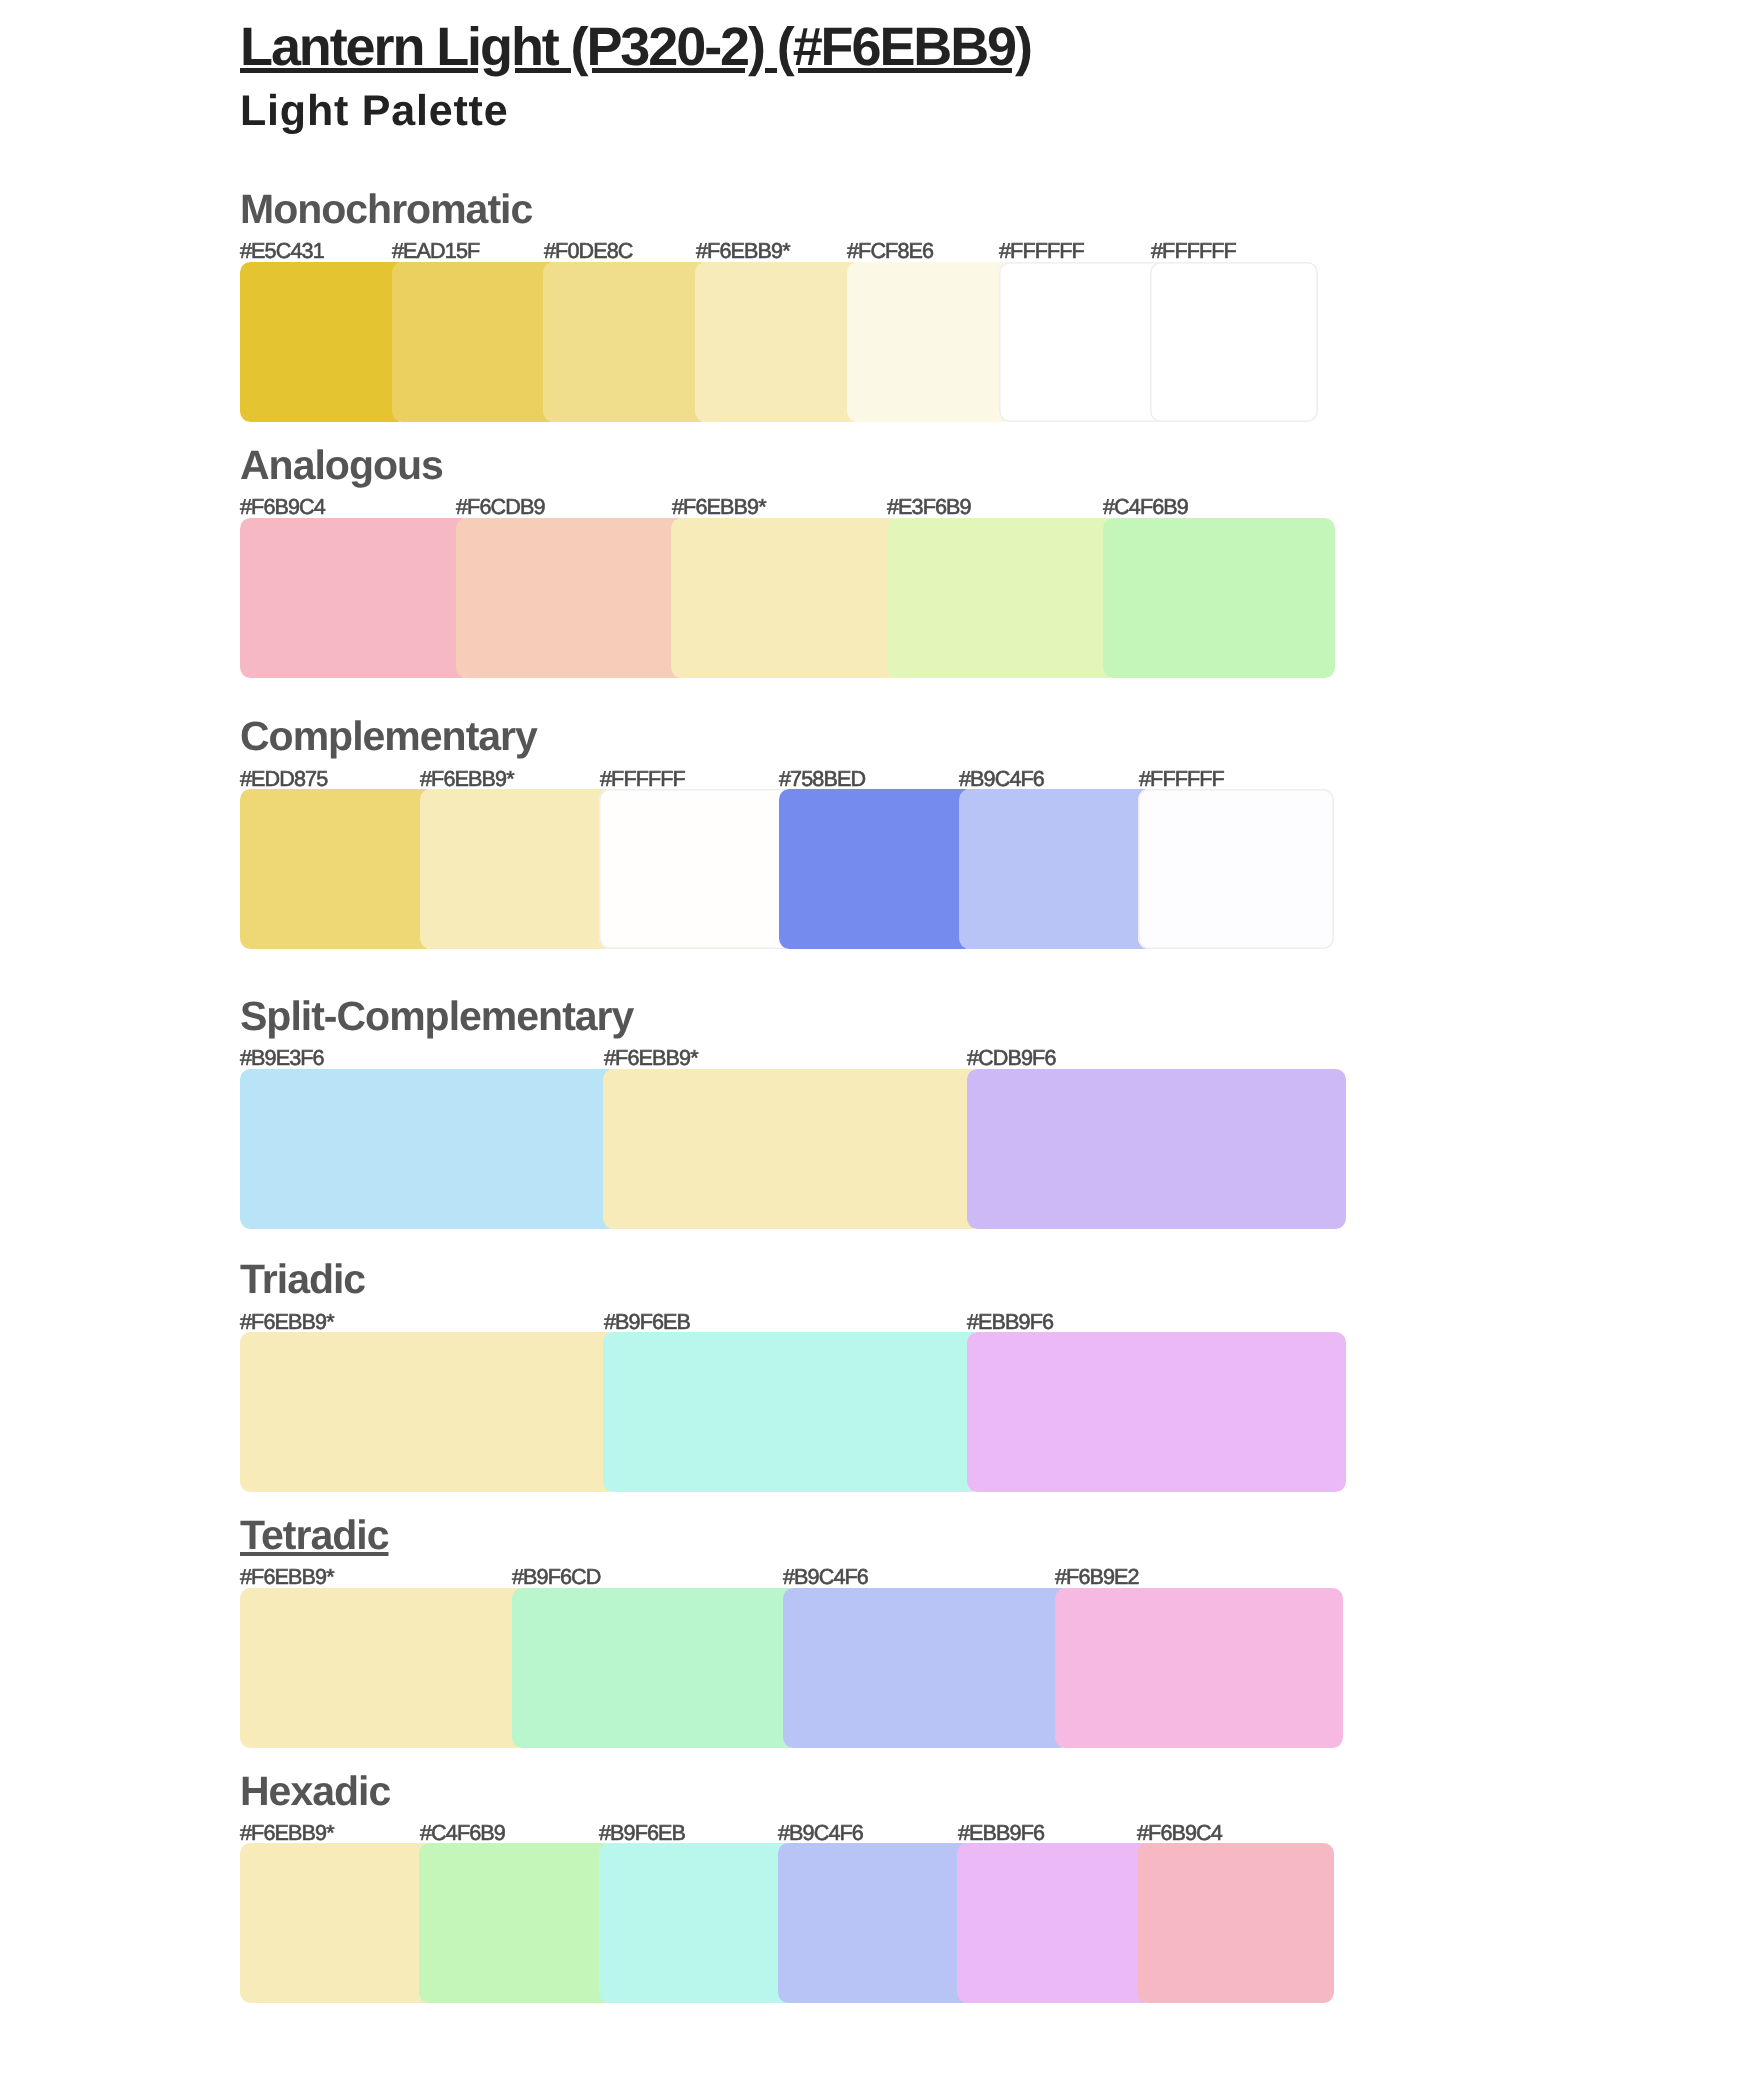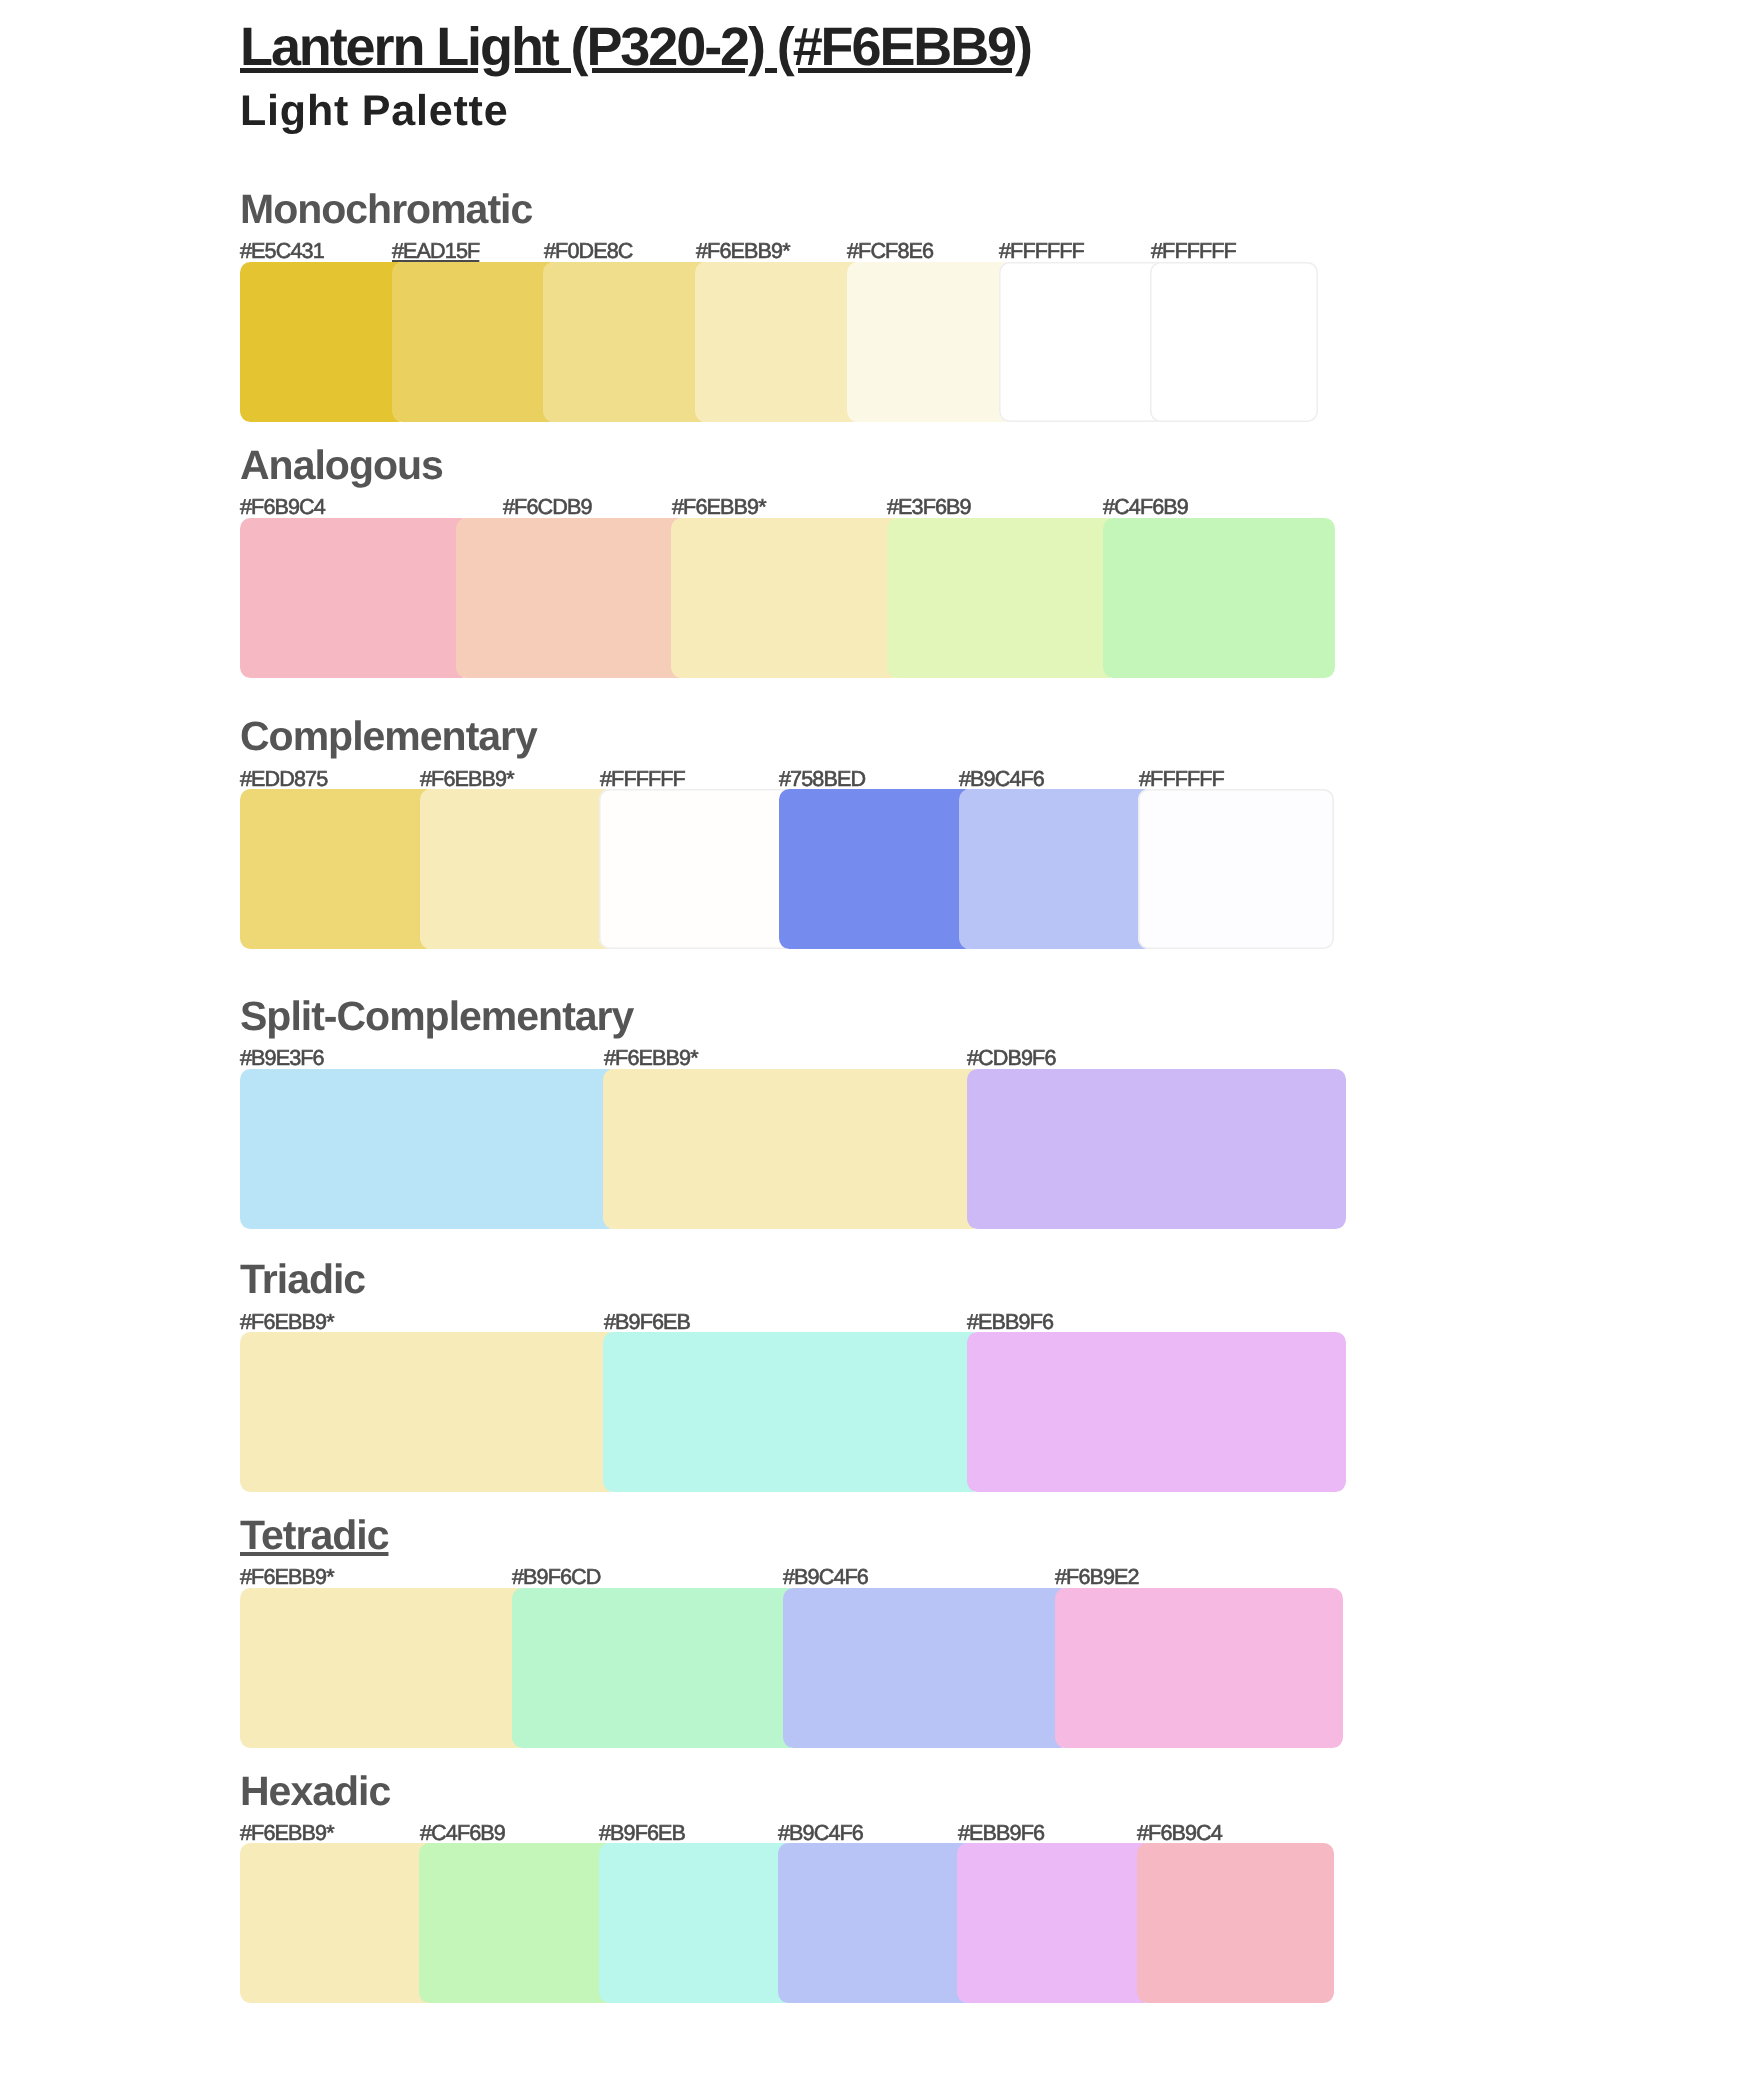--- a/index.html
+++ b/index.html
@@ -104,38 +104,38 @@
     <div class="swatch-row" style="top: 262px;">
       <div class="swatch" style="left: 0px; width: 168px; background: rgb(229, 196, 49); z-index: 10;"></div>
       <div class="swatch" style="left: 152px; width: 168px; background: rgb(234, 209, 95); z-index: 11;"></div>
       <div class="swatch" style="left: 303px; width: 168px; background: rgb(240, 222, 140); z-index: 12;"></div>
       <div class="swatch" style="left: 455px; width: 168px; background: rgb(246, 235, 185); z-index: 13;"></div>
       <div class="swatch" style="left: 607px; width: 168px; background: rgb(252, 248, 230); z-index: 14;"></div>
       <div class="swatch" style="left: 759px; width: 168px; background: rgb(255, 255, 255); z-index: 15; box-shadow: rgb(238, 238, 238) 0px 0px 0px 1.6px inset;"></div>
       <div class="swatch" style="left: 910px; width: 168px; background: rgb(255, 255, 255); z-index: 16; box-shadow: rgb(238, 238, 238) 0px 0px 0px 1.6px inset;"></div>
     </div>
     <div class="swatch-label" style="left: 240px; top: 240px;">#E5C431</div>
-    <div class="swatch-label" style="left: 392px; top: 240px; text-decoration: underline;">#EAD15F</div>
+    <div class="swatch-label" style="left: 392px; top: 240px;">#EAD15F</div>
     <div class="swatch-label" style="left: 544px; top: 240px;">#F0DE8C</div>
     <div class="swatch-label" style="left: 696px; top: 240px;">#F6EBB9*</div>
     <div class="swatch-label" style="left: 847px; top: 240px;">#FCF8E6</div>
     <div class="swatch-label" style="left: 999px; top: 240px;">#FFFFFF</div>
     <div class="swatch-label" style="left: 1151px; top: 240px;">#FFFFFF</div>
   </section>
   <section class="section">
     <h2 class="section-title" style="top: 445px;">Analogous</h2>
     <div class="swatch-row" style="top: 518px;">
       <div class="swatch" style="left: 0px; width: 232px; background: rgb(246, 185, 196); z-index: 10;"></div>
       <div class="swatch" style="left: 216px; width: 232px; background: rgb(246, 205, 185); z-index: 11;"></div>
       <div class="swatch" style="left: 431px; width: 232px; background: rgb(246, 235, 185); z-index: 12;"></div>
       <div class="swatch" style="left: 647px; width: 232px; background: rgb(227, 246, 185); z-index: 13;"></div>
       <div class="swatch" style="left: 863px; width: 232px; background: rgb(196, 246, 185); z-index: 14;"></div>
     </div>
     <div class="swatch-label" style="left: 240px; top: 496px;">#F6B9C4</div>
-    <div class="swatch-label" style="left: 456px; top: 496px; margin-left: 47px;">#F6CDB9</div>
+    <div class="swatch-label" style="left: 456px; top: 496px;">#F6CDB9</div>
     <div class="swatch-label" style="left: 672px; top: 496px;">#F6EBB9*</div>
     <div class="swatch-label" style="left: 887px; top: 496px;">#E3F6B9</div>
     <div class="swatch-label" style="left: 1103px; top: 496px;">#C4F6B9</div>
   </section>
   <section class="section">
     <h2 class="section-title" style="top: 716px;">Complementary</h2>
     <div class="swatch-row" style="top: 789px;">
       <div class="swatch" style="left: 0px; width: 196px; background: rgb(237, 216, 117); z-index: 10;"></div>
       <div class="swatch" style="left: 180px; width: 196px; background: rgb(246, 235, 185); z-index: 11;"></div>
       <div class="swatch" style="left: 359px; width: 196px; background: rgb(255, 254, 253); z-index: 12; box-shadow: rgb(238, 238, 238) 0px 0px 0px 1.6px inset;"></div>

